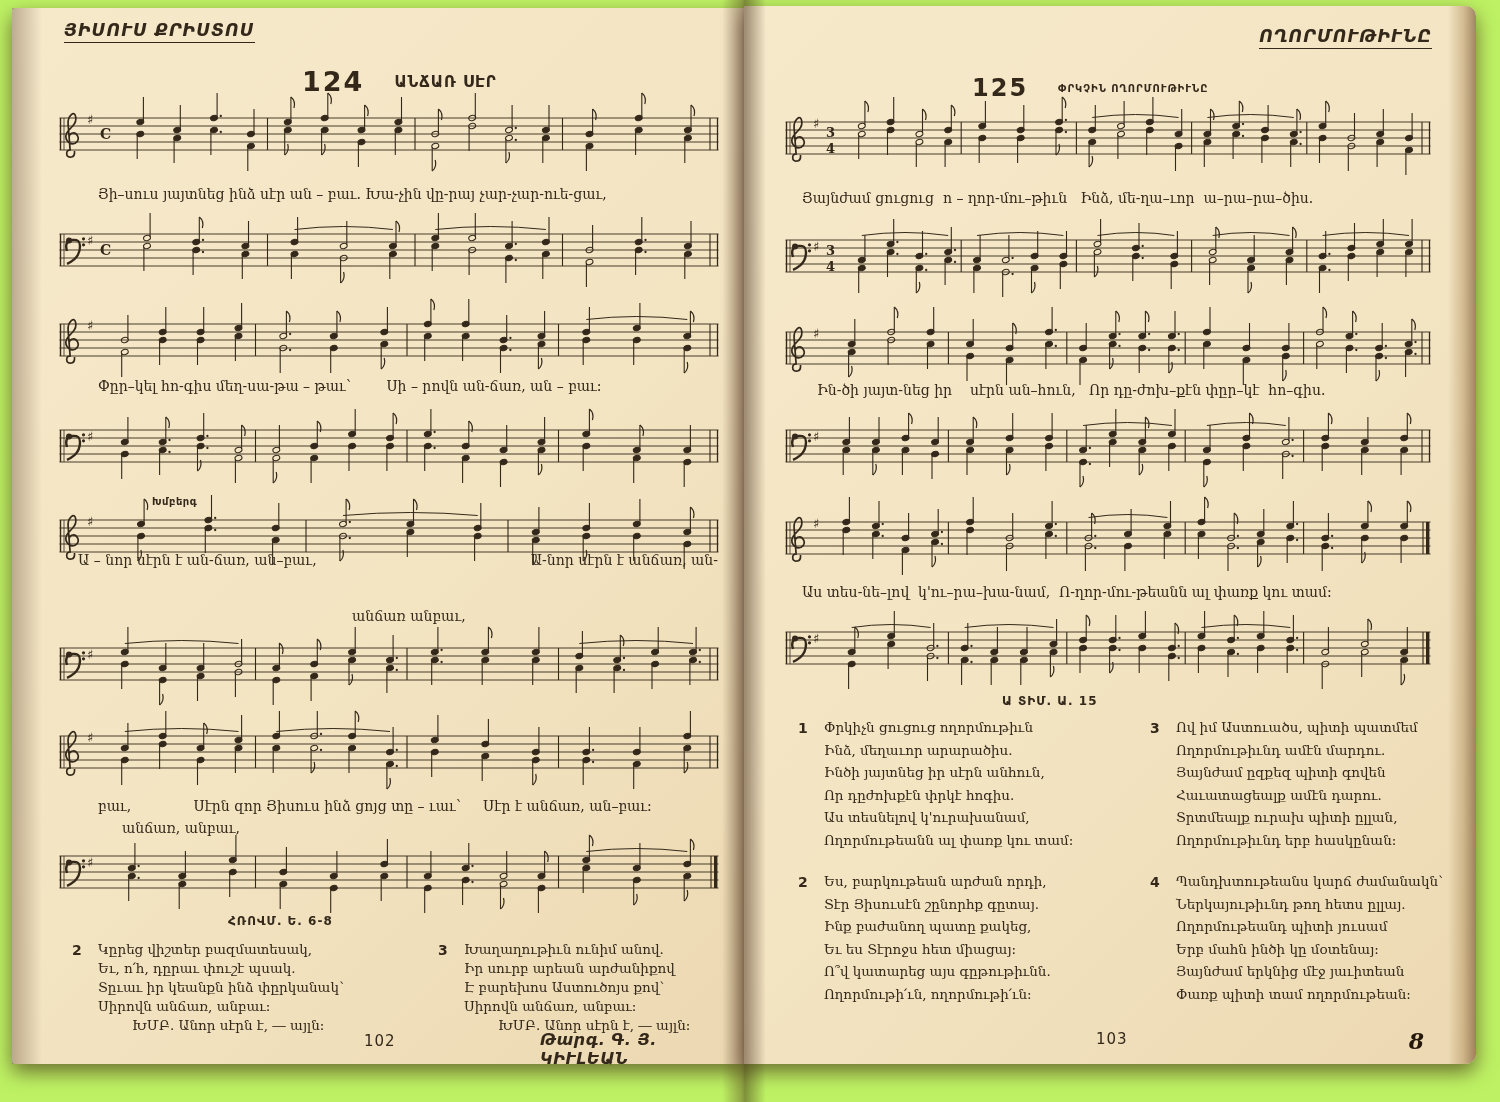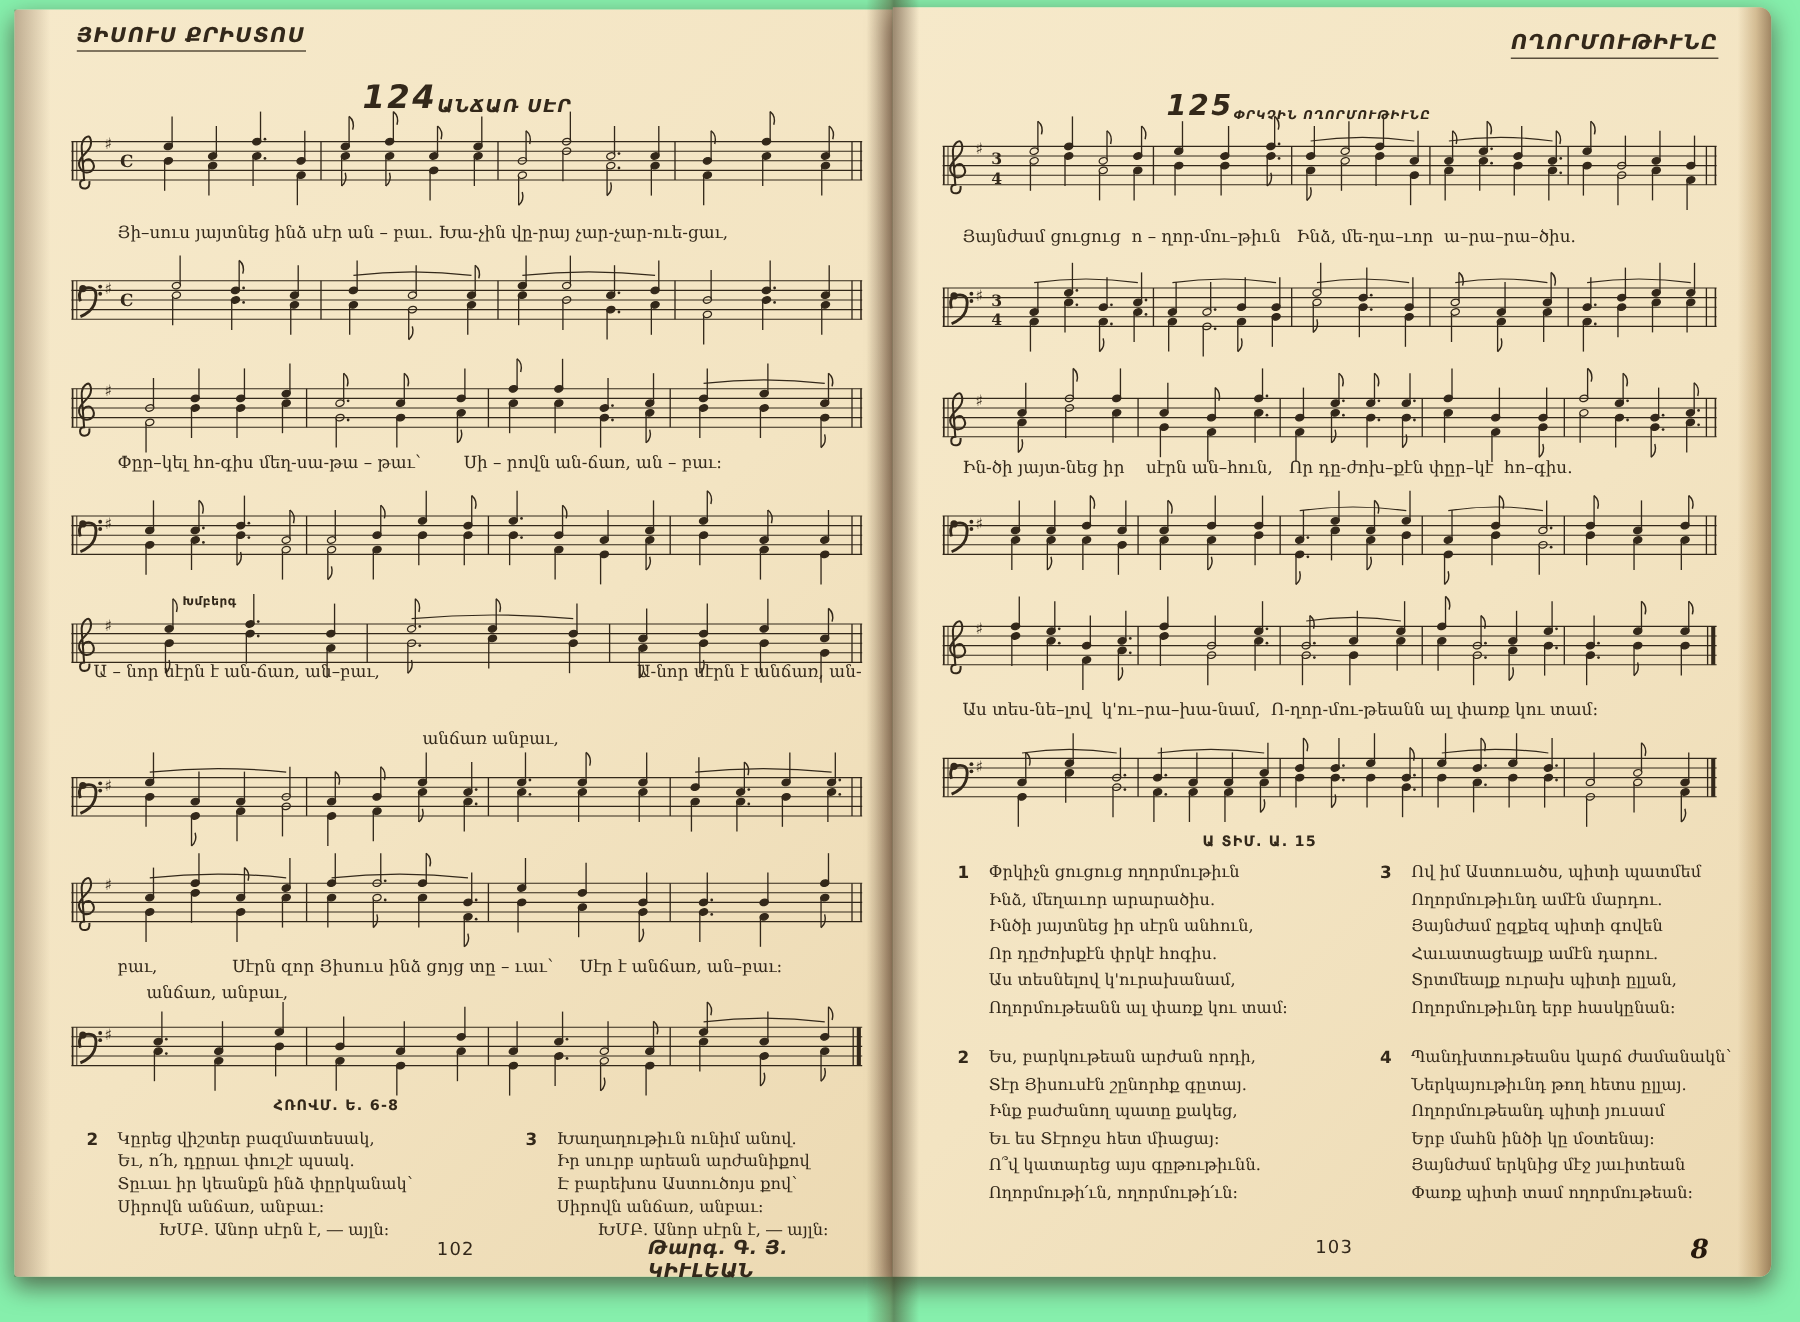--- a/index.html
+++ b/index.html
@@ -1,29 +1,29 @@
 <!DOCTYPE html>
 <html><head>
 <meta charset="utf-8">
 <style>
   html,body{margin:0;padding:0;}
   body{background:#8e1f18;font-family:"DejaVu Sans",sans-serif;}
-  .scan{position:relative;width:1500px;height:1102px;background:#86efac;overflow:hidden;}
+  .scan{position:relative;width:1500px;height:1102px;background:#bef264;overflow:hidden;}
   .page{position:absolute;background:linear-gradient(135deg,#f6e9ca 0%,#f3e4c2 55%,#ecd9b2 100%);box-shadow:0 8px 20px rgba(40,5,5,.55);}
   .page.left{left:12px;top:8px;width:732px;height:1056px;border-radius:3px 0 0 3px;}
   .page.right{left:744px;top:6px;width:732px;height:1058px;border-radius:0 10px 10px 0;}
   .gutter{position:absolute;left:722px;top:0;width:44px;height:1102px;z-index:5;pointer-events:none;
     background:linear-gradient(to right,rgba(80,50,20,0) 0%,rgba(70,40,15,.38) 45%,rgba(50,25,8,.45) 52%,rgba(80,50,20,0) 100%);}
   .left-curve{position:absolute;left:12px;top:8px;width:30px;height:1056px;z-index:4;pointer-events:none;
     background:linear-gradient(to right,rgba(60,30,10,.30),rgba(60,30,10,0));}
   .right-edge{position:absolute;left:1448px;top:6px;width:28px;height:1058px;z-index:4;pointer-events:none;border-radius:0 10px 10px 0;
     background:linear-gradient(to right,rgba(120,85,40,0),rgba(150,110,55,.35) 55%,rgba(90,55,20,.55) 100%);}
   .hdr{position:absolute;font-weight:bold;font-style:italic;font-size:17px;letter-spacing:1px;color:#33281a;
     border-bottom:1.5px solid #33281a;padding-bottom:2px;}
-  .title-row{position:absolute;display:flex;align-items:flex-end;color:#33281a;font-style:italic;}
+  .title-row{position:absolute;display:flex;align-items:center;gap:30px;color:#33281a;}
   .hymn-no{font-size:27px;font-weight:bold;letter-spacing:2px;}
   .hymn-title{font-size:15px;font-weight:bold;letter-spacing:1px;}
   svg.staff{position:absolute;overflow:visible;}
   .lyric{position:absolute;font-size:14px;color:#33281a;white-space:pre-wrap;font-family:"DejaVu Serif","DejaVu Sans",serif;}
   .lyric.split{display:flex;justify-content:space-between;}
   .small-label{position:absolute;font-size:10px;font-weight:bold;color:#33281a;letter-spacing:.5px;}
   .scripture{position:absolute;font-size:12px;font-weight:bold;color:#33281a;letter-spacing:1px;}
   .verse{position:absolute;color:#33281a;font-family:"DejaVu Serif","DejaVu Sans",serif;}
   .verse .vnum{position:absolute;left:-26px;top:1px;font-weight:bold;font-family:"DejaVu Sans",sans-serif;font-size:14px;}
   .verse.lp{font-size:13.5px;line-height:19px;width:320px;}
@@ -1112,21 +1112,21 @@
         <path d="M592,59 q5,-4 3,-11" fill="none" stroke="#33281a" stroke-width="1.2"></path>
         <ellipse cx="624.7" cy="22" rx="3.5" ry="2.6" fill="#33281a" stroke="#33281a" stroke-width="1.1" transform="rotate(-18 624.7 22)"></ellipse>
         <ellipse cx="624.7" cy="30" rx="3.5" ry="2.6" fill="#33281a" stroke="#33281a" stroke-width="1.1" transform="rotate(-18 624.7 30)"></ellipse>
         <line x1="627.8000000000001" y1="21" x2="627.8000000000001" y2="-3" stroke="#33281a" stroke-width="1.1"></line>
         <line x1="621.6" y1="31" x2="621.6" y2="55" stroke="#33281a" stroke-width="1.1"></line>
         <circle cx="631.5" cy="20" r="1.15" fill="#33281a"></circle>
         <circle cx="631.5" cy="32" r="1.15" fill="#33281a"></circle>
         <path d="M627.8000000000001,-3 q5,4 3,11" fill="none" stroke="#33281a" stroke-width="1.2"></path>
         <line x1="645.5" y1="10" x2="645.5" y2="42" stroke="#33281a" stroke-width="1.3"></line>
       </svg>
-    <div class="lyric" style="left:58px;top:376px;width:630px;">Ին-ծի յայտ-նեց իր    սէրն ան–հուն,   Որ դը-ժոխ–քէն փըր–կէ  հո–գիս.</div>
+    <div class="lyric" style="left:73px;top:376px;width:630px;">Ին-ծի յայտ-նեց իր    սէրն ան–հուն,   Որ դը-ժոխ–քէն փըր–կէ  հո–գիս.</div>
     <svg class="staff" style="left:40px;top:414px;" width="648" height="70">
         <line x1="1.5" y1="10" x2="646.5" y2="10" stroke="#33281a" stroke-width="0.9"></line>
         <line x1="1.5" y1="18" x2="646.5" y2="18" stroke="#33281a" stroke-width="0.9"></line>
         <line x1="1.5" y1="26" x2="646.5" y2="26" stroke="#33281a" stroke-width="0.9"></line>
         <line x1="1.5" y1="34" x2="646.5" y2="34" stroke="#33281a" stroke-width="0.9"></line>
         <line x1="1.5" y1="42" x2="646.5" y2="42" stroke="#33281a" stroke-width="0.9"></line>
         <line x1="2.5" y1="10" x2="2.5" y2="42" stroke="#33281a" stroke-width="1.4"></line>
         <line x1="6" y1="10" x2="6" y2="42" stroke="#33281a" stroke-width="0.8"></line>
         <path d="M9,27 q-3,-9.5 5,-11 q8,-1.2 8,6 q0,8.2 -5.5,13.2 q-3.5,3 -7.5,4.6" fill="none" stroke="#33281a" stroke-width="2.4"></path>
         <circle cx="11" cy="16.6" r="3" fill="#33281a"></circle>

